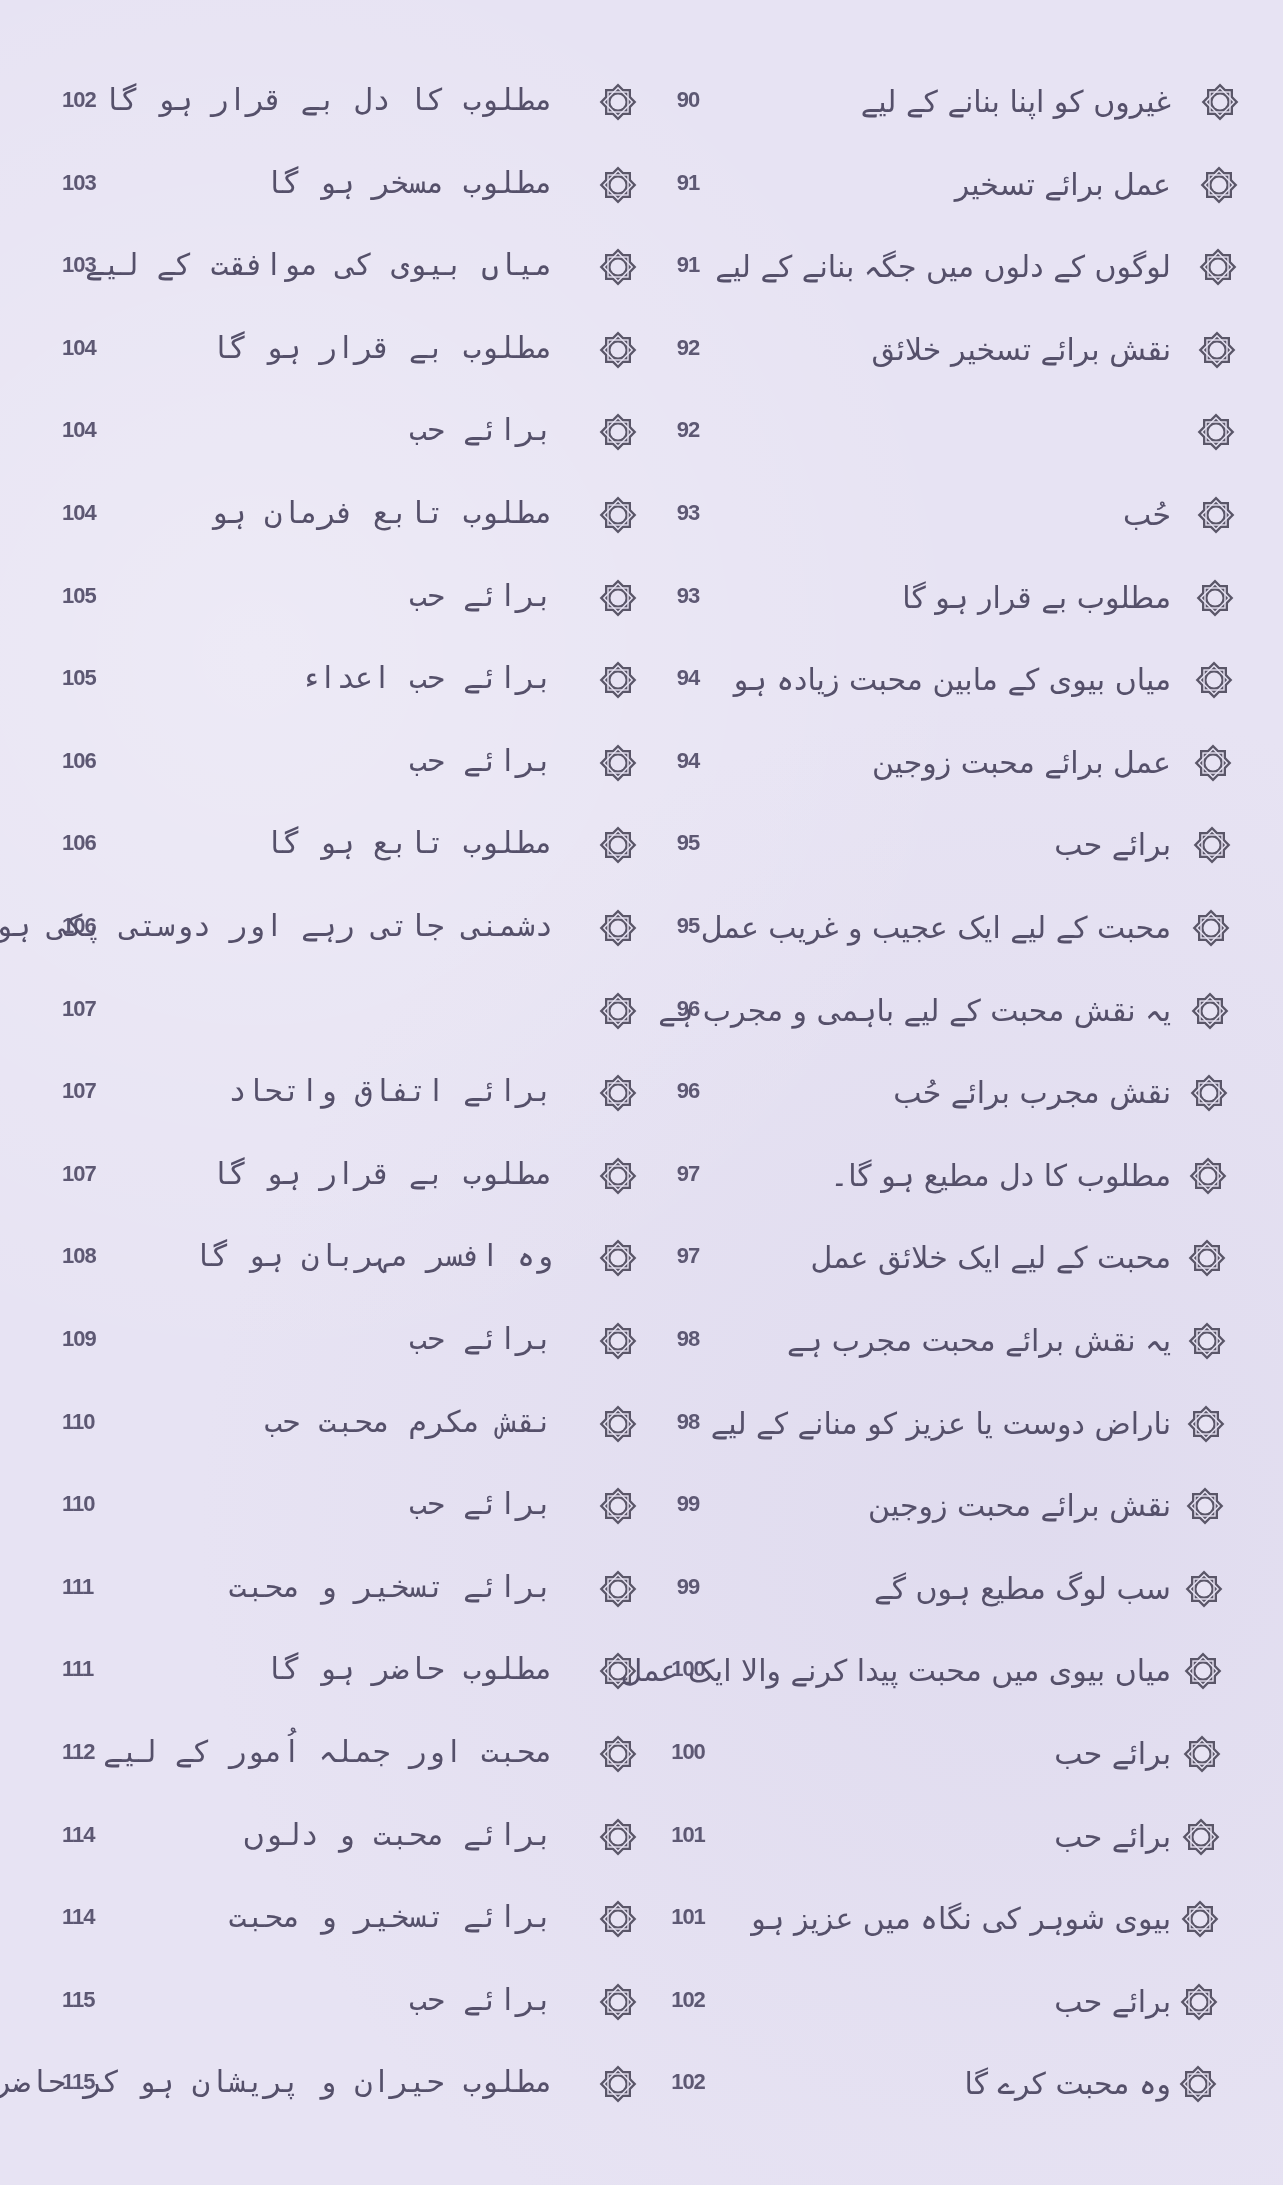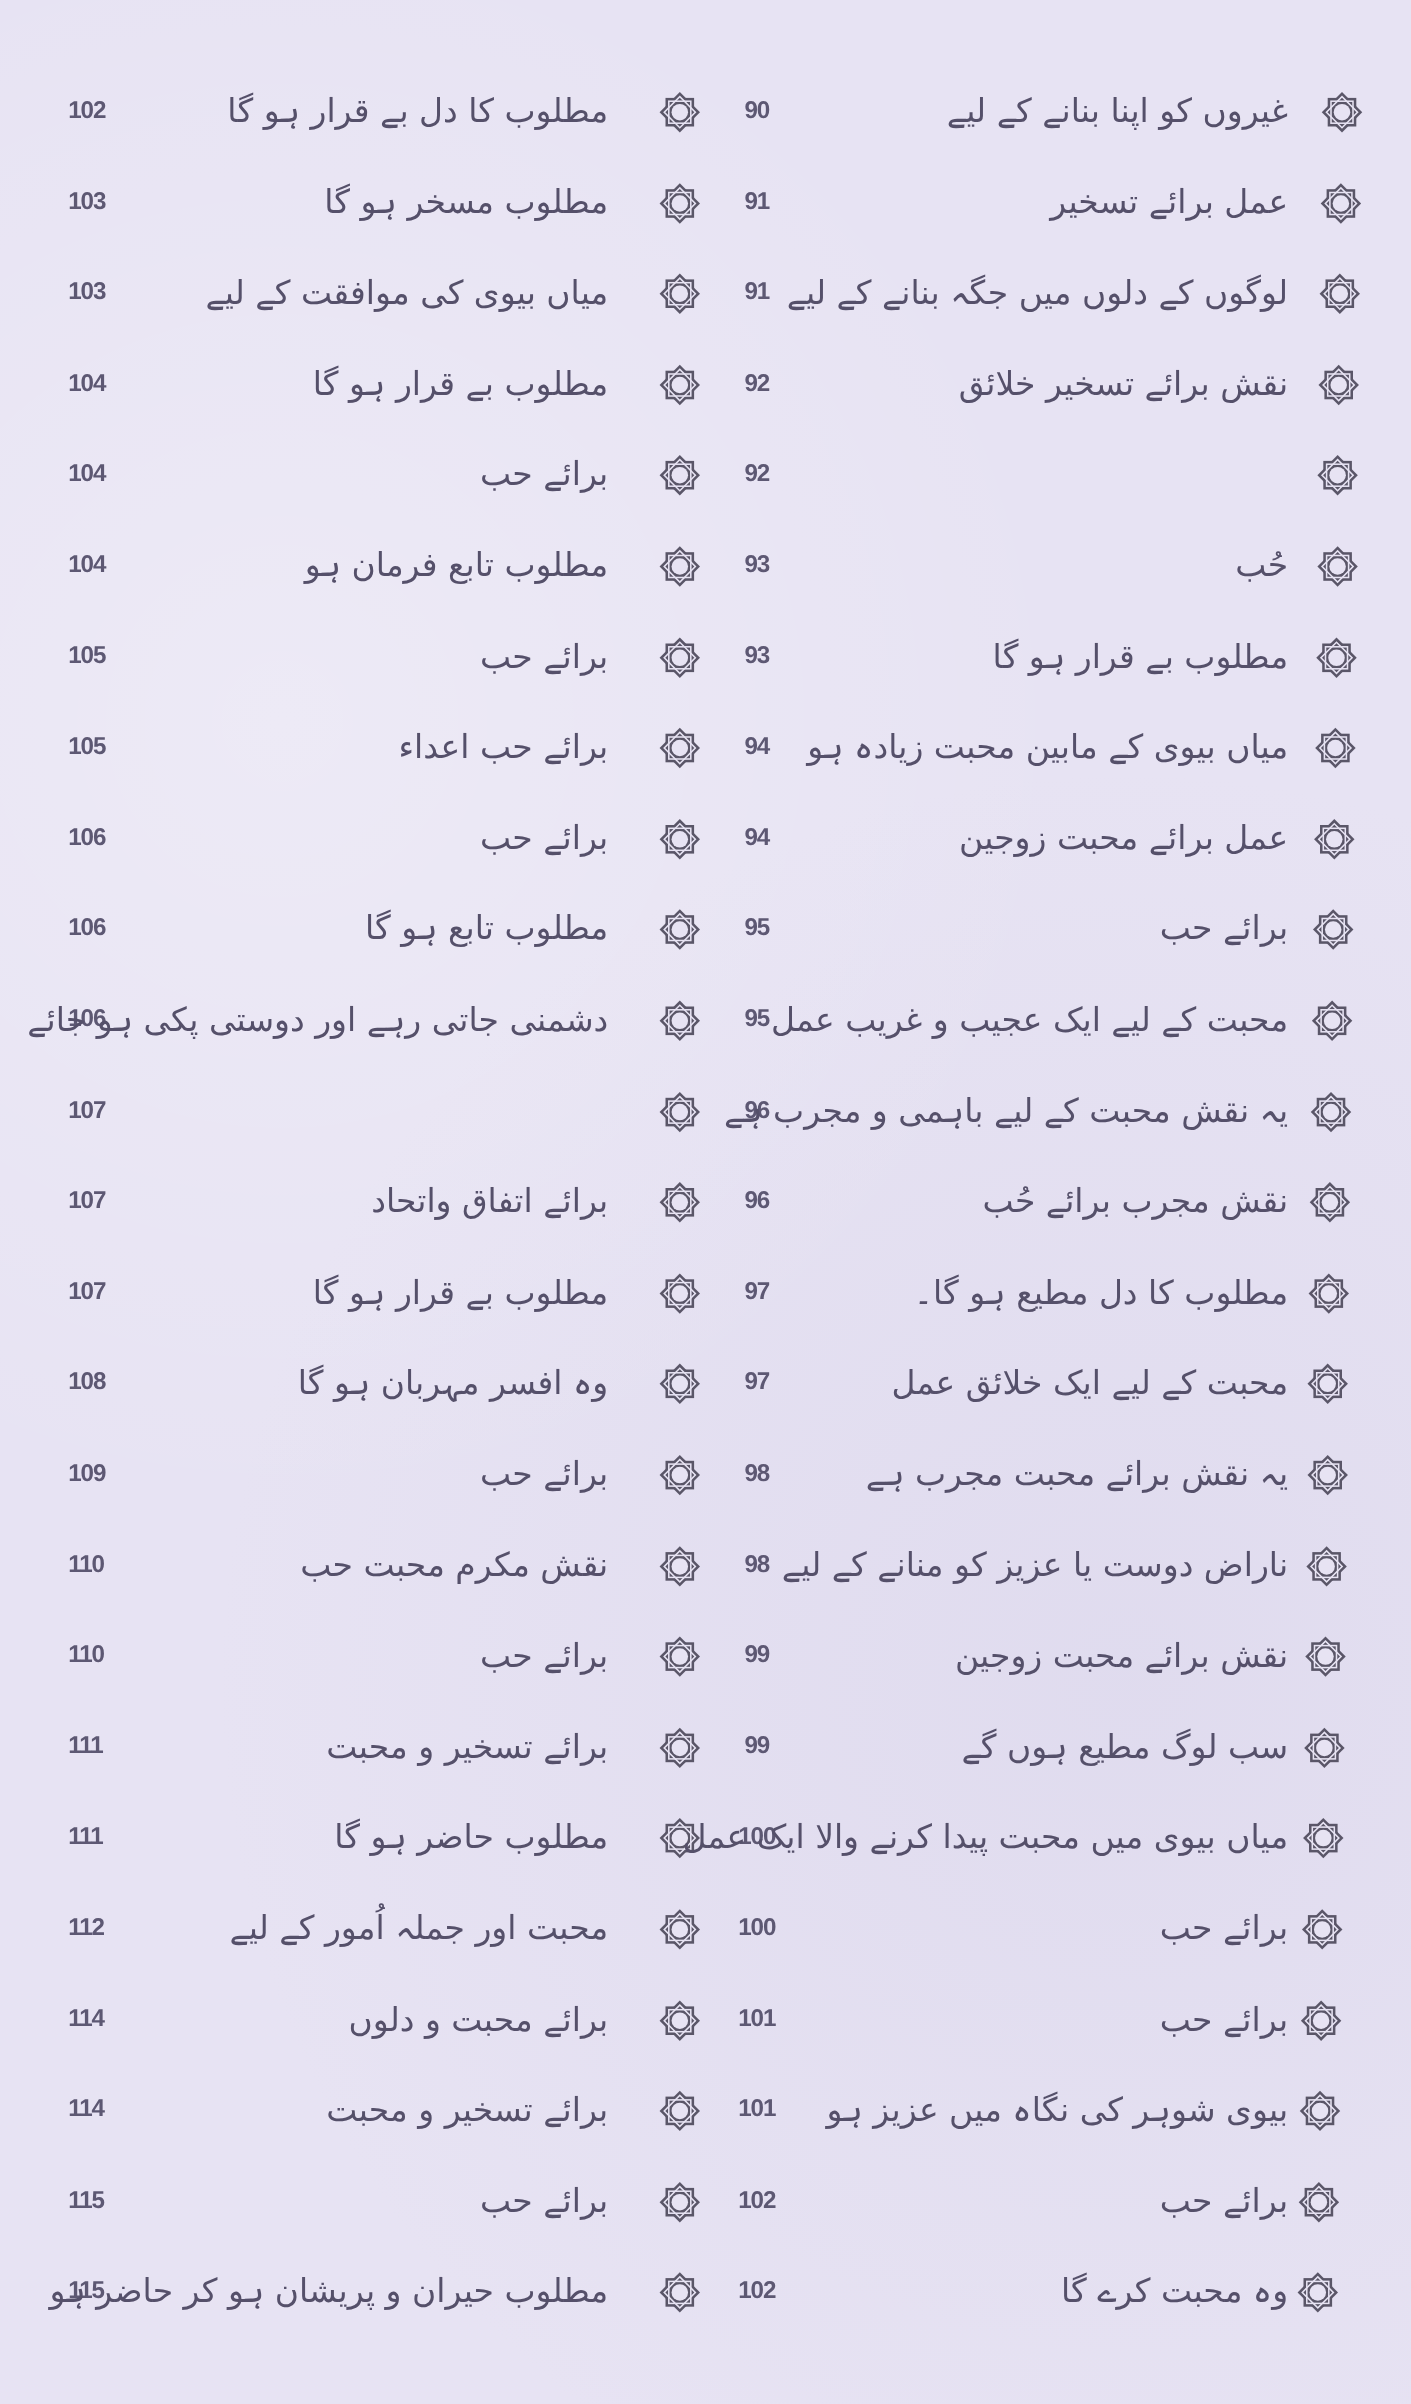--- a/index.html
+++ b/index.html
@@ -23,21 +23,21 @@
     font-size: 22px; color: #5d5873; letter-spacing: -1px;
     line-height: 40px;
   }
   .num.left { left: 62px; width: 80px; }
   .num.mid { left: 650px; width: 76px; text-align: center; }
   .title {
     position: absolute; top: 4px; direction: rtl; text-align: right;
     font-family: "DejaVu Sans", sans-serif; font-size: 30px; line-height: 56px;
     color: #55506a; white-space: nowrap;
   }
-  .title.left { right: 730px; width: 440px; }
+  .title.left { right: 730px; width: 440px; font-family: Liberation Mono, monospace; }
   .title.right { right: 112px; width: 440px; }
   .star {
     position: absolute; top: 10px; width: 44px; height: 44px;
   }
   .star.left { left: 596px; }
   .star.right { left: 1196px; }
   .star svg { width: 44px; height: 44px; display: block; }
 </style>
 </head>
 <body>

